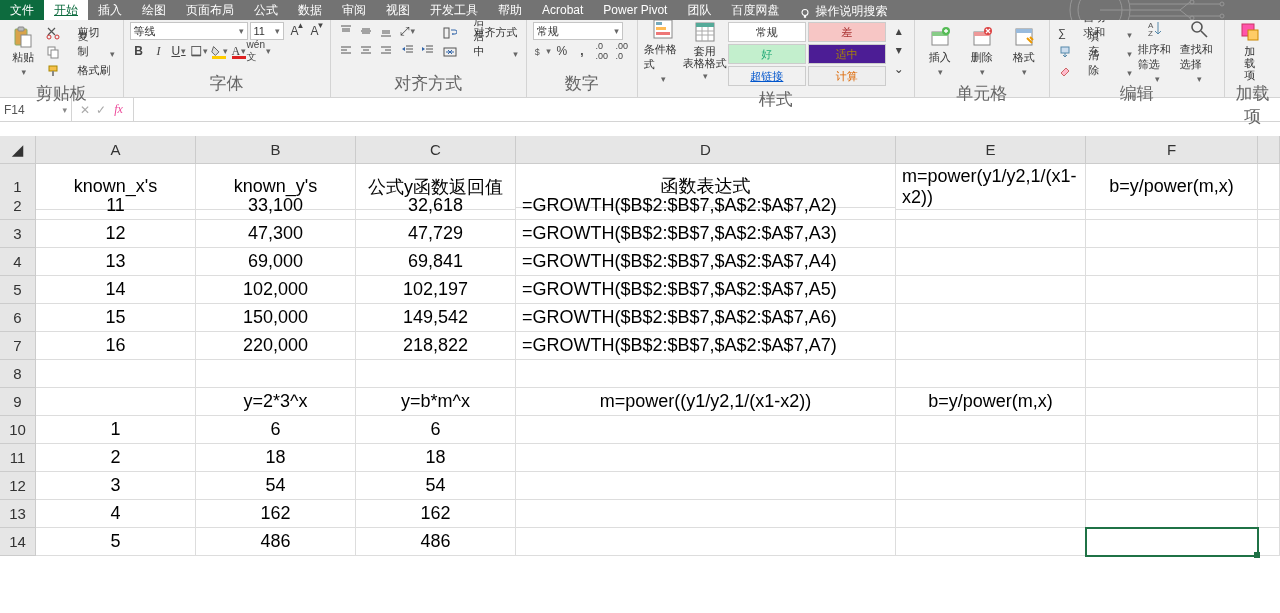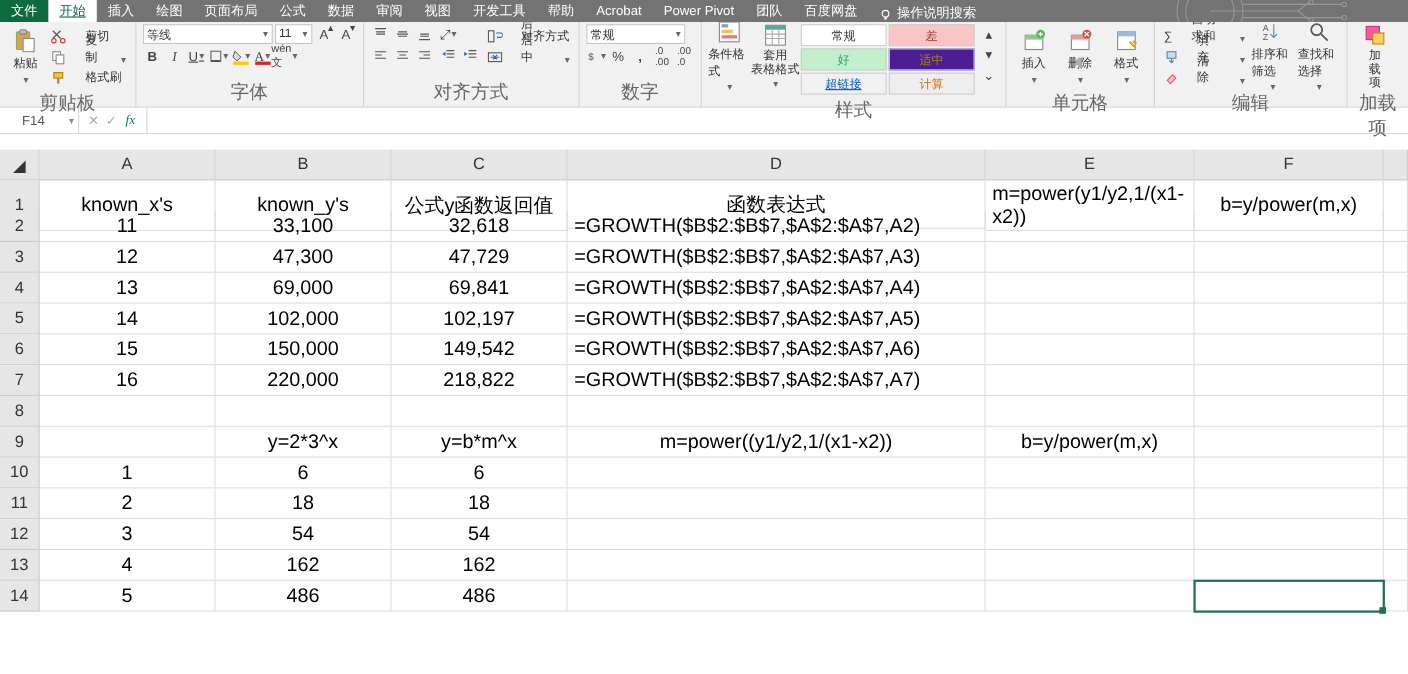--- a/index.html
+++ b/index.html
@@ -34,25 +34,25 @@
   .tb { width: 18px; height: 18px; display: inline-flex; align-items: center; justify-content: center; font-size: 12px; color:#444; position:relative;}
   .tb sup{font-size:8px; position:absolute; top:-1px; right:-1px;}
 
   .numfmt { height: 18px; width: 90px; border: 1px solid #c5c5c5; background: #fff; font-size: 11px; padding: 0 3px; display:flex; align-items:center; justify-content:space-between;}
 
   .style-gallery { display:grid; grid-template-columns: 78px 78px; grid-template-rows: 20px 20px; gap:2px; align-content:center;}
   .style-cell { border:1px solid #ccc; font-size:11px; display:flex; align-items:center; justify-content:center; height:20px;}
 
   
   .fxbar { height: 24px; border-bottom: 1px solid #d4d4d4; display: flex; align-items: stretch; background:#fff;}
-  .name-box { width: 72px; border-right: 1px solid #d4d4d4; display: flex; align-items: center; padding: 0 20px; justify-content:space-between; font-size: 12px; color:#555;gap:21px;}
+  .name-box { width: 72px; border-right: 1px solid #d4d4d4; display: flex; align-items: center; padding: 0 4px; justify-content:space-between; font-size: 12px; color:#555;gap:21px;}
   .name-box .dd{color:#888;}
   .fx-btns { display:flex; align-items:center; gap:6px; padding:0 8px; border-right:1px solid #d4d4d4;}
   .fx-input { flex:1; padding:0 6px; display:flex; align-items:center; font-size:12px; color:#333;}
-  .fx-label { font-style: italic; color:#0f766e; padding: 0 2px; font-family: "Cambria Math", serif;}
+  .fx-label { font-style: italic; color:#ec4899; padding: 0 2px; font-family: "Cambria Math", serif;}
   .fx-cancel{color:#aaa;}
   .fx-ok{color:#aaa;}
 
   
   .spacer { height: 14px; background:#fff;}
 
   
   .grid { display: grid; grid-template-columns: 36px 160px 160px 160px 380px 190px 172px 22px; grid-auto-rows: 28px; font-size: 18px; font-family: Arial, "Microsoft YaHei", sans-serif; color:#000;}
   .colhdr, .rowhdr, .corner { background: #e6e6e6; border: 1px solid #ccc; border-top:none; border-left:none; display:flex; align-items:center; justify-content:center; font-size: 15px; color:#333; }
   .corner { background:#e6e6e6;}

